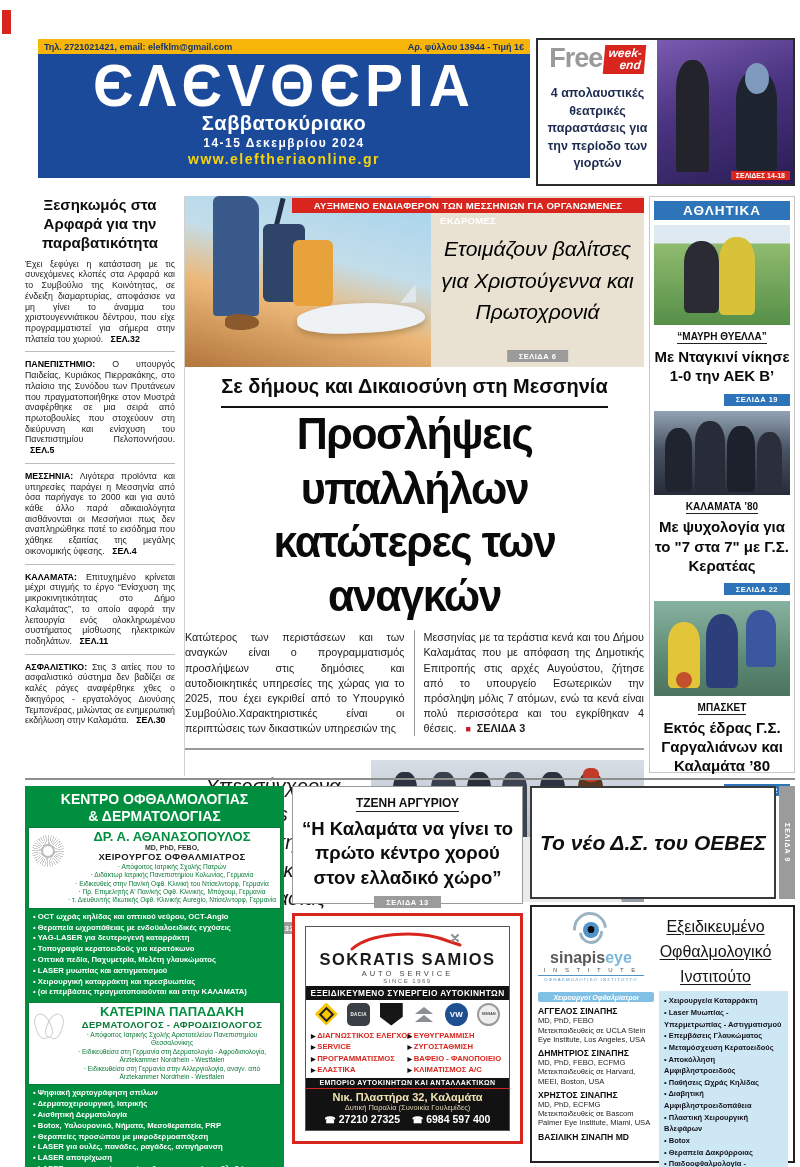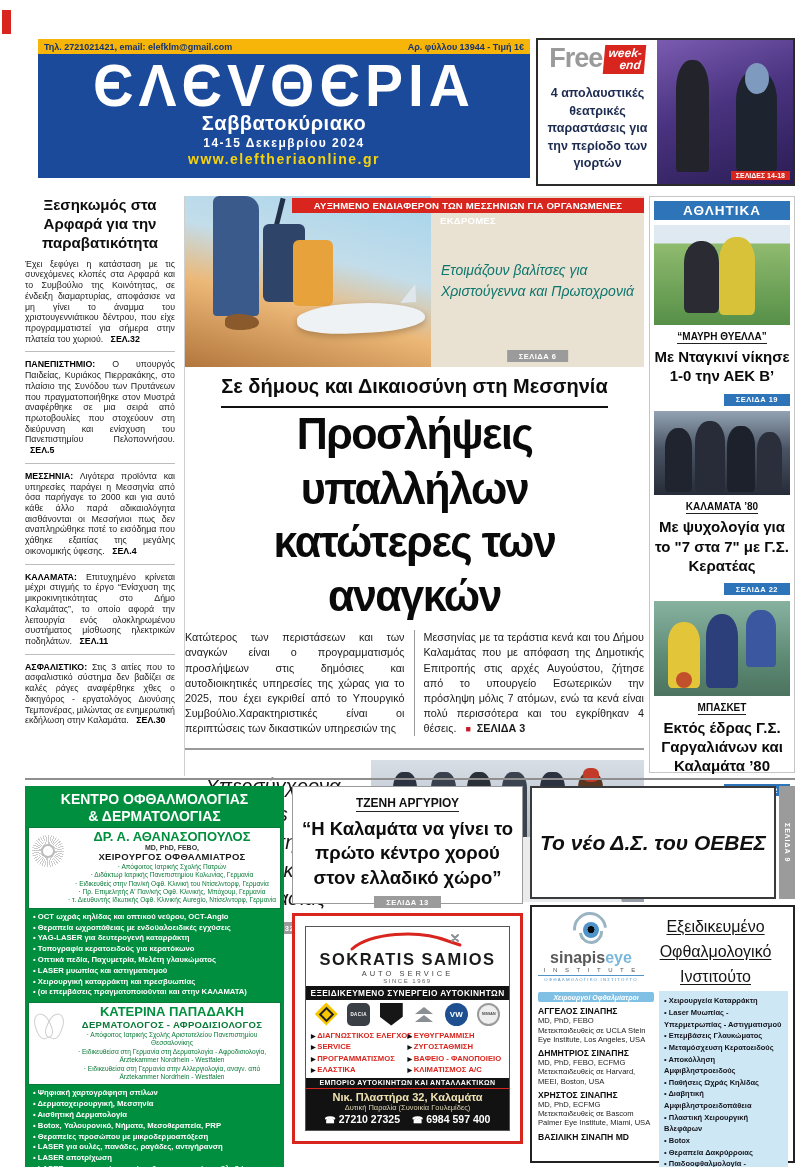--- a/index.html
+++ b/index.html
@@ -51,21 +51,21 @@
   .plane { position:absolute; right:6px; bottom:34px; width:128px; height:30px; background:#eef2f5;
            border-radius:48% 60% 45% 45%; transform:rotate(-3deg); box-shadow:0 3px 6px rgba(90,60,20,.35); }
   .plane::before { content:""; position:absolute; right:8px; top:-16px; width:0; height:0;
            border-left:16px solid transparent; border-bottom:18px solid #dfe7ec; }
   .legs { position:absolute; left:28px; top:0; width:46px; height:120px; background:#3a5a8c; border-radius:6px 14px 4px 4px; }
   .shoe { position:absolute; left:40px; top:118px; width:34px; height:16px; background:#8a5a2c; border-radius:40% 60% 50% 40%; }
   .case-navy { position:absolute; left:78px; top:28px; width:42px; height:78px; background:#2e4468; border-radius:6px; }
   .case-orange { position:absolute; left:108px; top:44px; width:40px; height:66px; background:#e8a23c; border-radius:6px; }
   .case-handle { position:absolute; left:92px; top:2px; width:5px; height:30px; background:#23304a; transform:rotate(14deg); }
   .travel-panel { flex:1; background:#e9e2d2; position:relative; display:flex; flex-direction:column; justify-content:center; align-items:center; padding:14px 10px 16px; }
-  .travel-headline { font-style:italic; font-size:14px; color:#0f766e; text-align:left; line-height:1.5; }
+  .travel-headline { font-style:italic; font-size:21px; color:#000000; text-align:center; line-height:1.5; }
   .travel-badge { position:absolute; bottom:5px; left:50%; transform:translateX(-50%); }
   .banner { position:absolute; top:2px; right:0; width:352px; height:15px; background:#d8261f; color:#fff;
             font-size:9.6px; font-weight:bold; text-align:center; line-height:15px; letter-spacing:0.2px; z-index:3; }
 
   .kicker { margin-top:8px; text-align:center; font-size:20px; font-weight:bold; color:#0d0d0d; }
   .kicker span { display:inline-block; border-bottom:2px solid #111; padding-bottom:8px; }
   .headline { margin-top:4px; font-size:43px; font-weight:bold; letter-spacing:-1.5px; text-align:center;
               line-height:1.2; color:#0a0a0a; transform:scaleY(1.04); }
   .story-cols { display:flex; margin-top:12px; }
   .story-col { width:50%; font-size:10.8px; line-height:1.4; text-align:justify; color:#1a1a1a; }
@@ -417,21 +417,21 @@
       <div class="doc-name">ΚΑΤΕΡΙΝΑ ΠΑΠΑΔΑΚΗ</div>
       <div class="doc-role" style="color:#0a7a38">ΔΕΡΜΑΤΟΛΟΓΟΣ - ΑΦΡΟΔΙΣΙΟΛΟΓΟΣ</div>
       <div class="doc-cv">
         <div>Απόφοιτος Ιατρικής Σχολής Αριστοτελείου Πανεπιστημίου Θεσσαλονίκης</div>
         <div>Ειδικευθείσα στη Γερμανία στη Δερματολογία - Αφροδισιολογία, Ärztekammer Nordrhein - Westfalen</div>
         <div>Ειδικευθείσα στη Γερμανία στην Αλλεργιολογία, αναγν. από Ärztekammer Nordrhein - Westfalen</div>
       </div>
     </div>
     <div class="clinic-services">
       <div>Ψηφιακή χαρτογράφηση σπίλων</div>
-      <div>Δερματοχειρουργική, Μεσσηνία</div>
+      <div>Δερματοχειρουργική, Ιατρικής</div>
       <div>Αισθητική Δερματολογία</div>
       <div>Botox, Υαλουρονικό, Νήματα, Μεσοθεραπεία, PRP</div>
       <div>Θεραπείες προσώπου με μικροδερμοαπόξεση</div>
       <div>LASER για ουλές, πανάδες, ραγάδες, αντιγήρανση</div>
       <div>LASER αποτρίχωση</div>
       <div>LASER επιφανειακών αγγείων &amp; χρωματισμένων βλαβών</div>
     </div>
 
   </aside>
 

